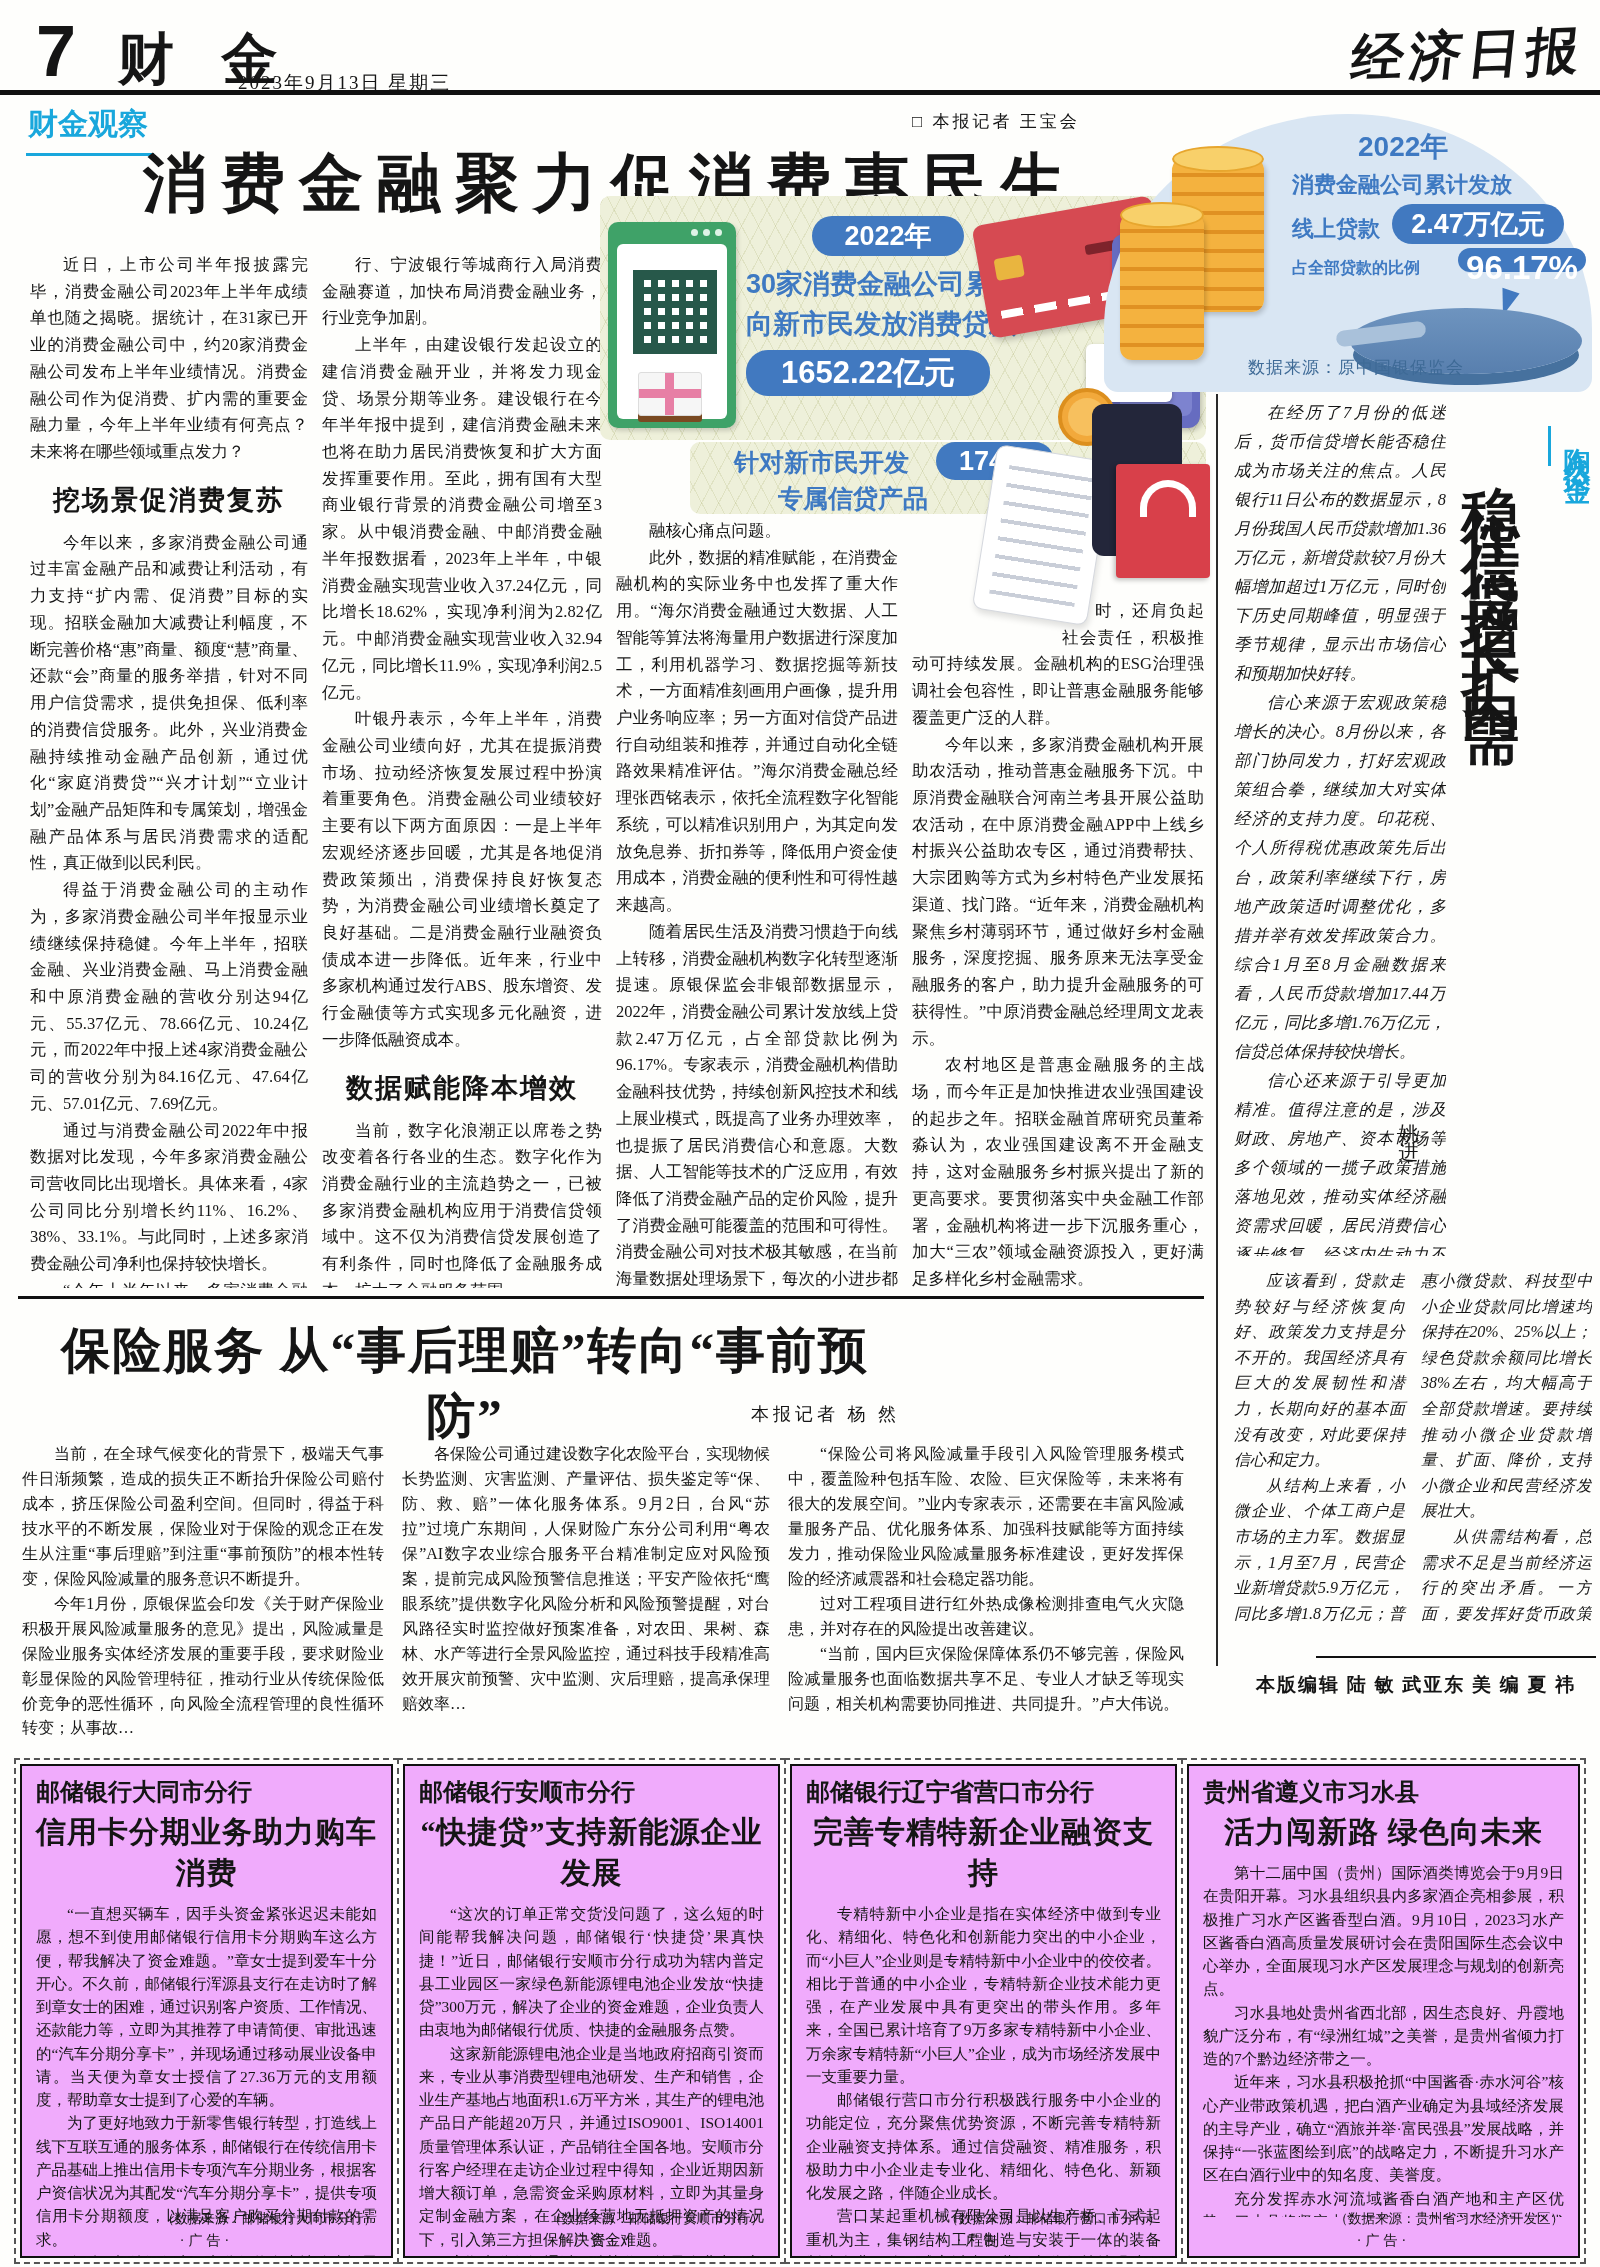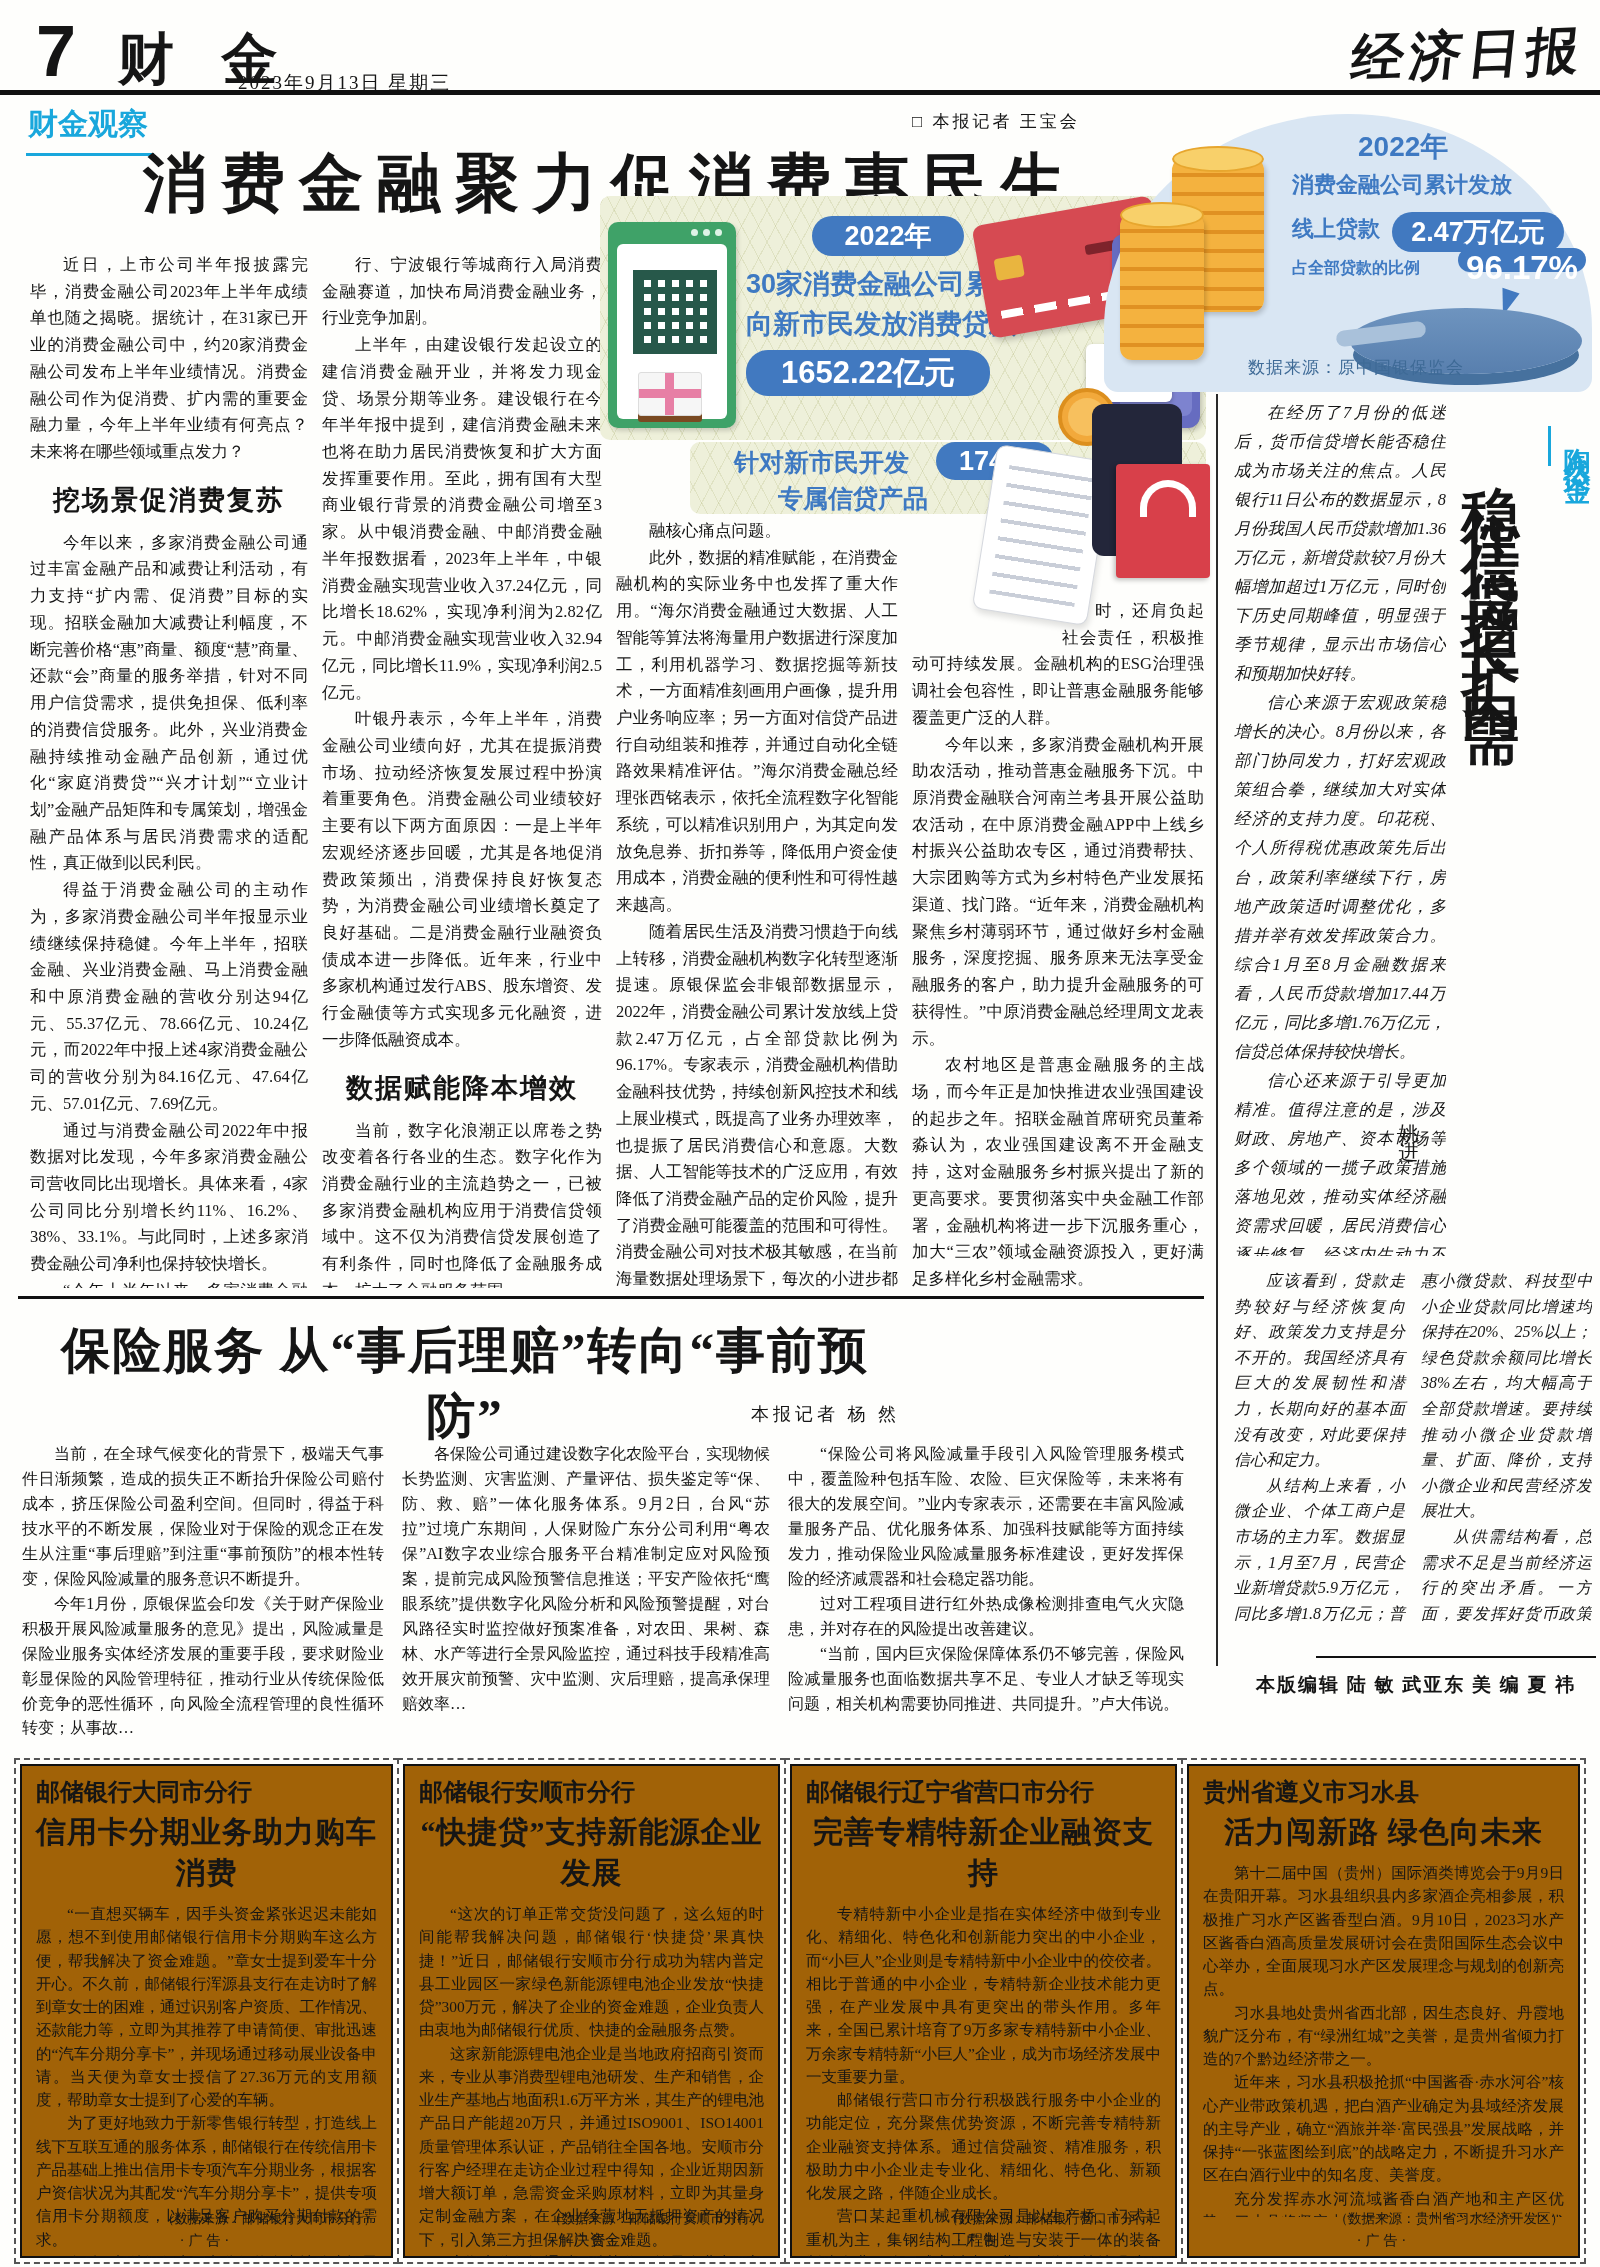--- a/index.html
+++ b/index.html
@@ -92,21 +92,21 @@
   .op-body2 .para{font-size:16px;line-height:1.6;}
   .ed-rule{left:1316px;top:1656px;width:280px;height:2px;background:#111;}
   .ed-line{left:1236px;top:1672px;width:360px;font-size:19px;font-weight:700;text-align:center;letter-spacing:2px;}
   
   .ins-rule{left:18px;top:1296px;width:1186px;height:3px;background:#111;}
   .ins-headline{left:30px;top:1318px;width:870px;text-align:center;font-size:49px;font-weight:900;letter-spacing:2px;}
   .ins-byline{left:30px;top:1402px;width:870px;text-align:right;font-size:18px;letter-spacing:4px;}
   .ins-col{position:absolute;top:1442px;height:306px;overflow:hidden;}
   .ins-col .para{margin:0;text-indent:2em;text-align:justify;font-size:16px;line-height:1.56;}
   
-  .ad{position:absolute;top:1764px;height:494px;background:#a16207;border:2px solid #111;
+  .ad{position:absolute;top:1764px;height:494px;background:#f0abfc;border:2px solid #111;
       outline:2px dashed #555;outline-offset:4px;box-sizing:border-box;}
   .ad-org{margin:10px 14px 0;font-size:24px;font-weight:900;font-family:"Liberation Sans",sans-serif;}
   .ad-title{margin:4px 8px 8px;text-align:center;font-size:30px;font-weight:900;letter-spacing:1px;}
   .ad-body{padding:0 14px;height:356px;overflow:hidden;}
   .ad-body .para{margin:0;text-indent:2em;text-align:justify;font-size:15.5px;line-height:1.5;}
   .ad-src{position:absolute;left:0;right:14px;bottom:28px;text-align:right;font-size:13.5px;}
   .ad-label{position:absolute;left:0;right:0;bottom:6px;text-align:center;font-size:14px;letter-spacing:4px;}
 </style>
 </head>
 <body>
@@ -188,21 +188,21 @@
   <div class="abs phone-dark"></div>
   <div class="abs bag"></div>
 
   <div class="abs" style="left:1100px;top:96px;width:496px;height:298px;">
     <div class="abs dome"></div>
     <div class="coinstack" style="left:72px;top:62px;width:92px;height:154px;"></div>
     <div class="coinstack" style="left:20px;top:118px;width:84px;height:146px;"></div>
     <div class="itxt" style="left:258px;top:32px;font-size:28px;">2022年</div>
     <div class="itxt" style="left:192px;top:74px;font-size:22px;">消费金融公司累计发放</div>
     <div class="itxt" style="left:192px;top:118px;font-size:22px;">线上贷款</div>
-    <div class="pill" style="left:292px;top:108px;width:172px;height:40px;line-height:40px;font-size:27px;margin-top:8px;">2.47万亿元</div>
+    <div class="pill" style="left:292px;top:108px;width:172px;height:40px;line-height:40px;font-size:27px;">2.47万亿元</div>
     <div class="itxt" style="left:192px;top:162px;font-size:16px;">占全部贷款的比例</div>
     <div class="pill" style="left:358px;top:152px;width:128px;height:24px;line-height:40px;font-size:33px;">96.17%</div>
     <div class="pie-pointer"></div>
     <div class="pie">
         <div class="notch"></div>
       </div>
     <div class="src" style="left:148px;top:260px;">数据来源：原中国银保监会</div>
   </div>
 
   <div class="abs vdivider"></div>

